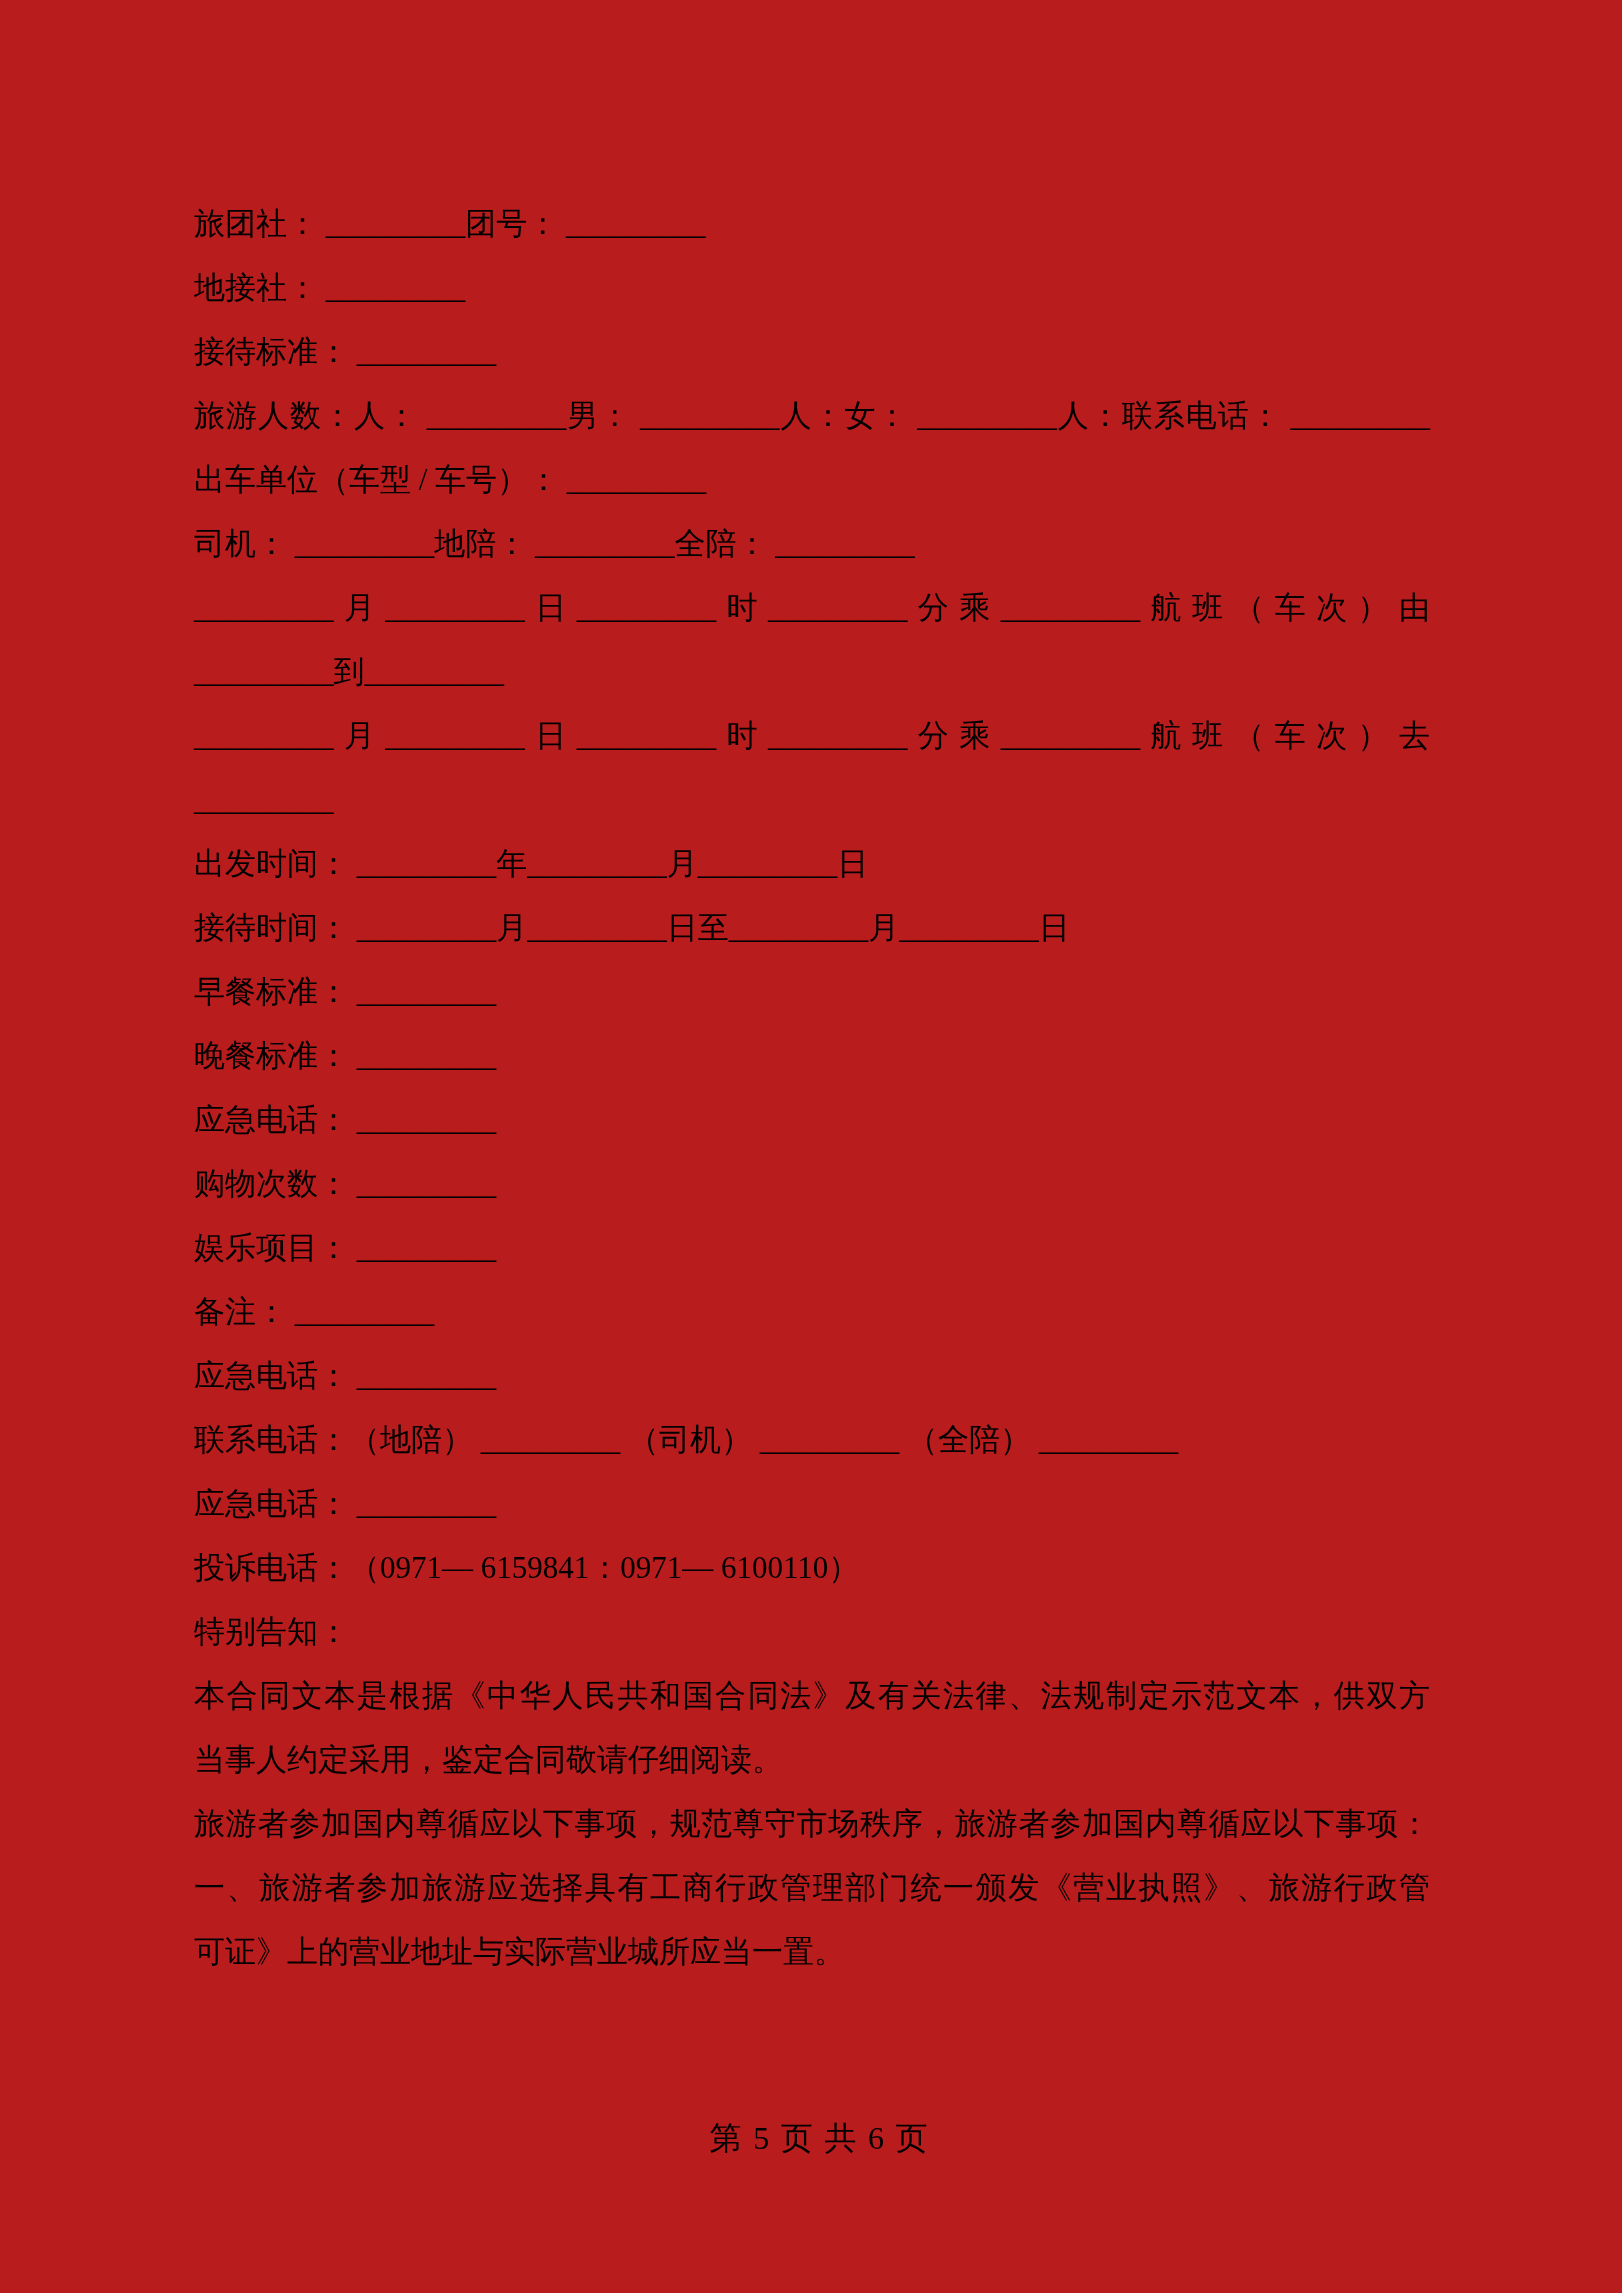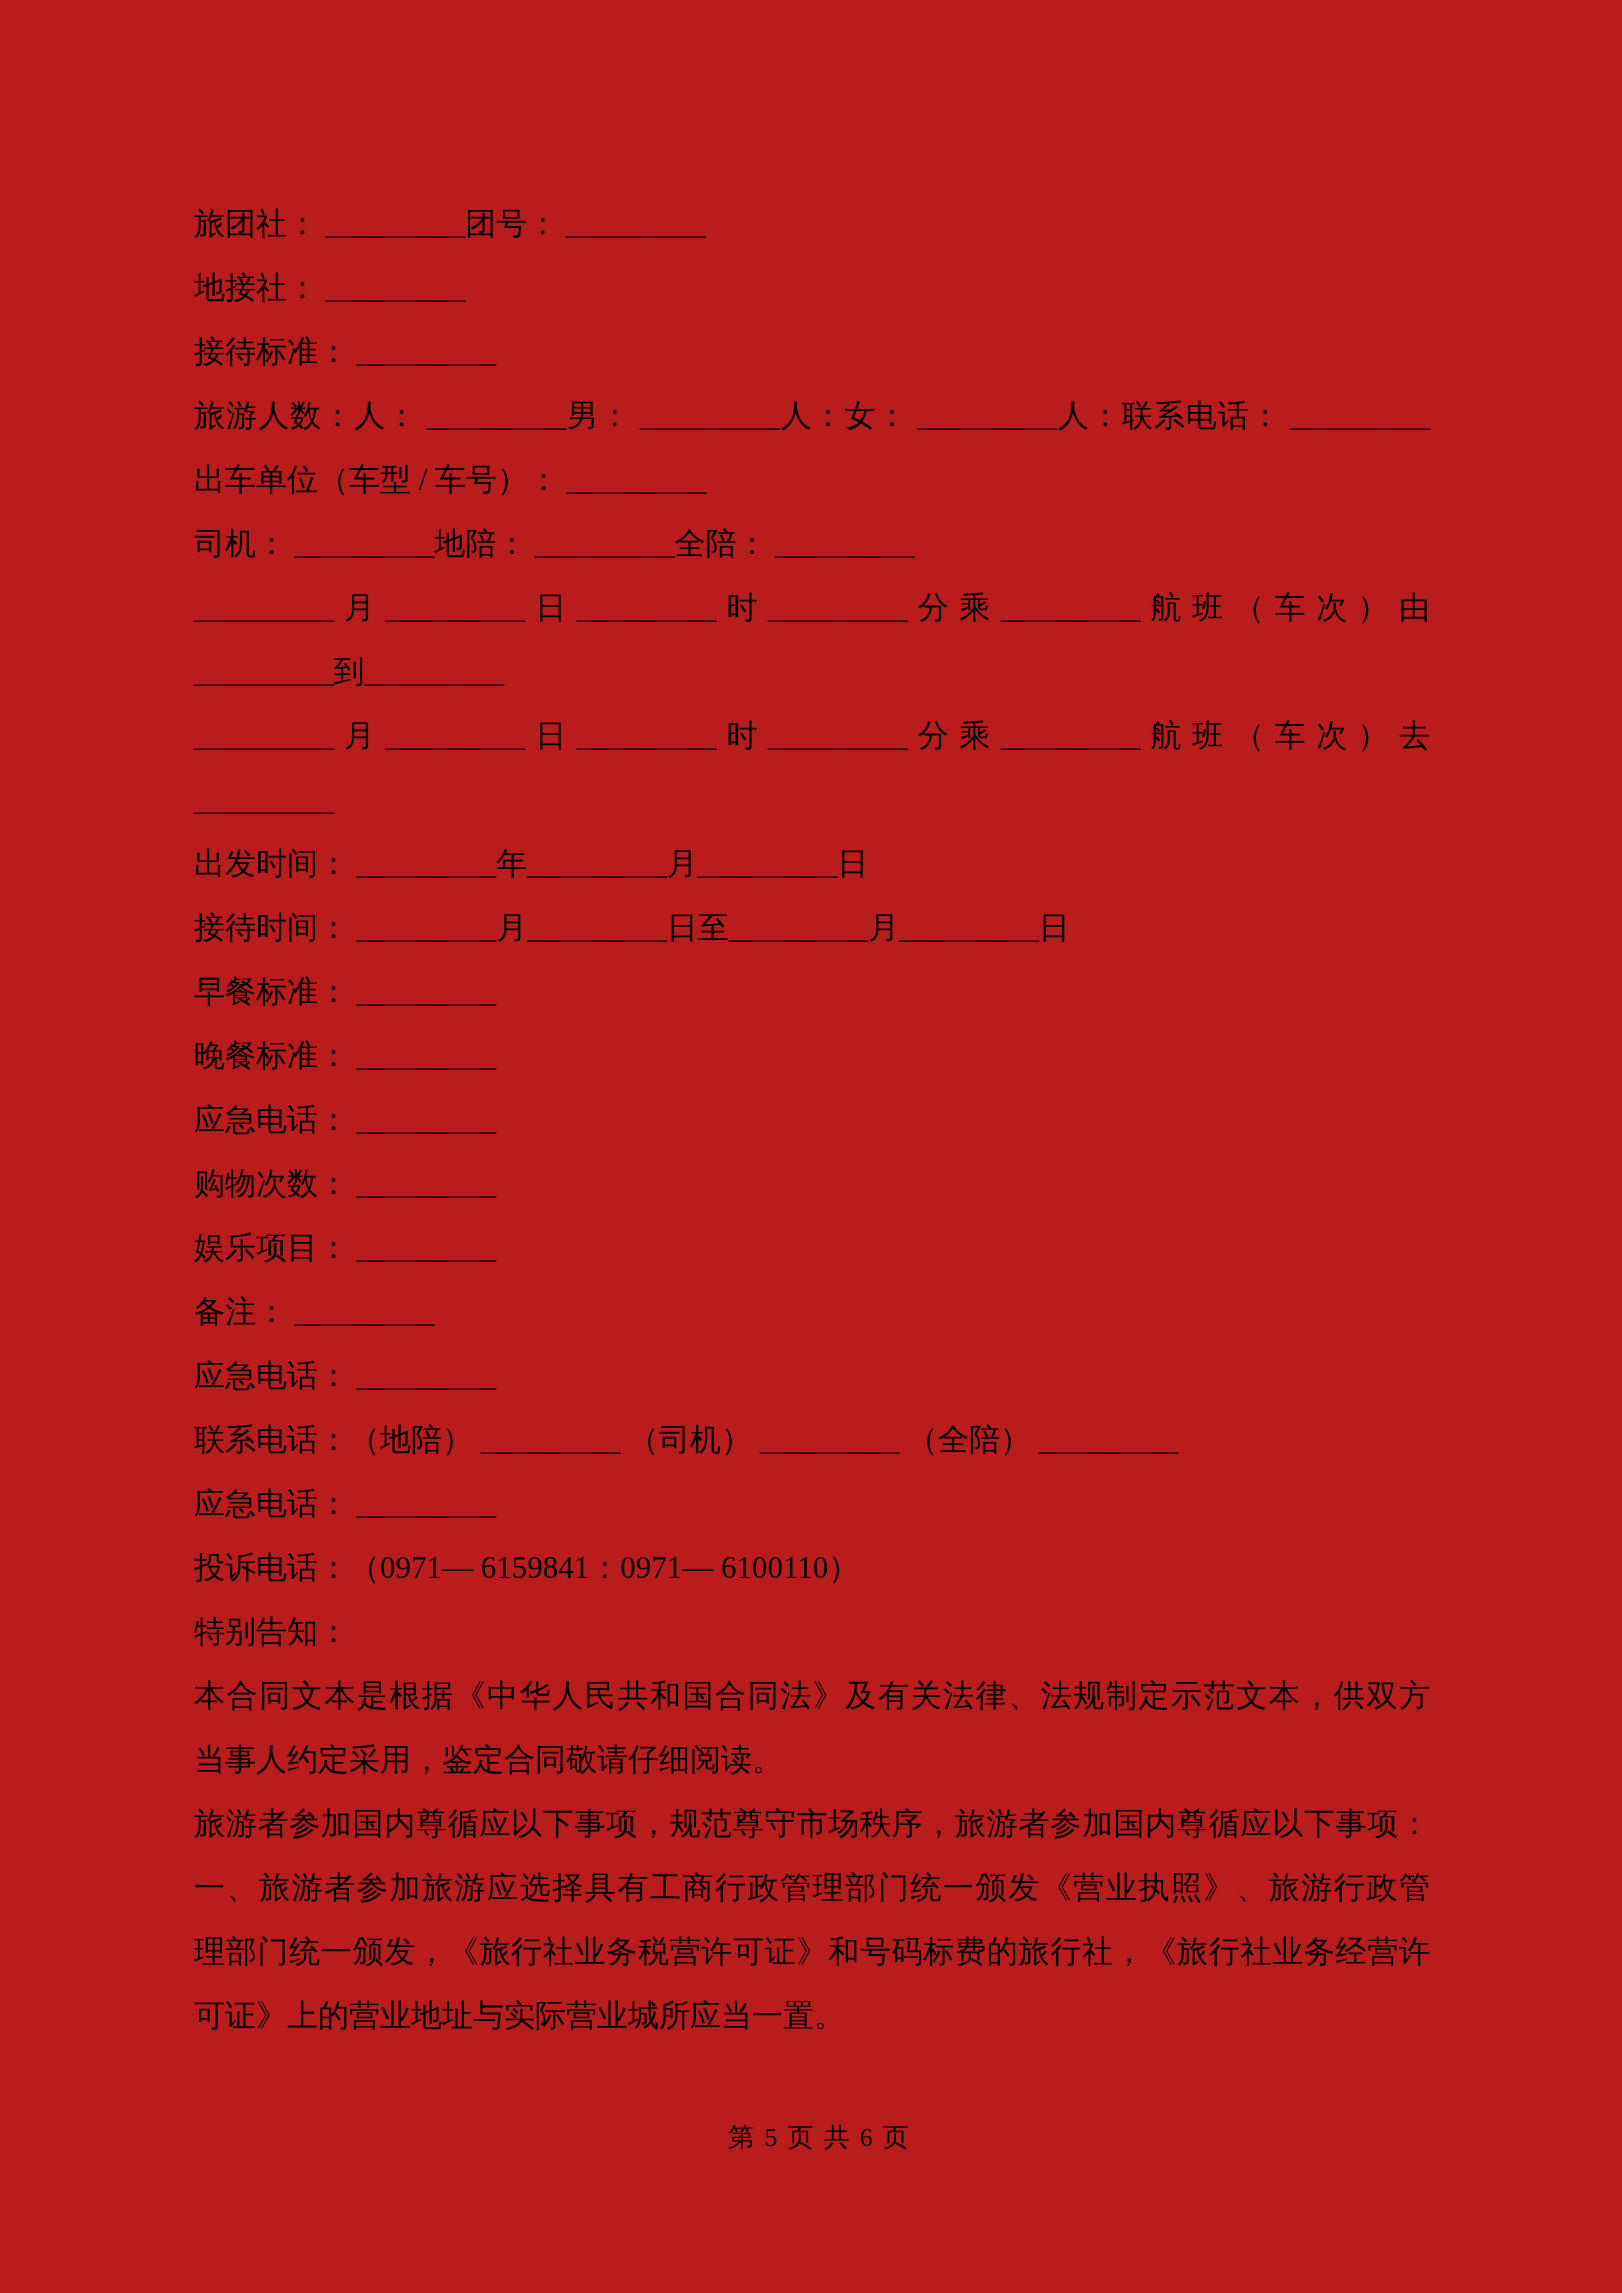--- a/index.html
+++ b/index.html
@@ -36,21 +36,21 @@
     text-align-last: justify;
   }
   .footer {
     position: absolute;
     left: 16px;
     right: 0;
     top: 2118px;
     height: 40px;
     line-height: 40px;
     text-align: center;
-    font-size: 26px;
+    font-size: 32px;
     letter-spacing: 1.8px;
     color: #000000;
   }
 </style>
 </head>
 <body>
 
 <div class="page">
   <main class="content">
     <p class="line">旅团社： _________团号： _________</p>
@@ -73,18 +73,17 @@
     <p class="line">备注： _________</p>
     <p class="line">应急电话： _________</p>
     <p class="line">联系电话：（地陪） _________ （司机） _________ （全陪） _________</p>
     <p class="line">应急电话： _________</p>
     <p class="line">投诉电话：（0971— 6159841：0971— 6100110）</p>
     <p class="line">特别告知：</p>
     <p class="line stretch">本合同文本是根据《中华人民共和国合同法》及有关法律、法规制定示范文本，供双方</p>
     <p class="line">当事人约定采用，鉴定合同敬请仔细阅读。</p>
     <p class="line stretch">旅游者参加国内尊循应以下事项，规范尊守市场秩序，旅游者参加国内尊循应以下事项：</p>
     <p class="line stretch">一、旅游者参加旅游应选择具有工商行政管理部门统一颁发《营业执照》、旅游行政管</p>
-    <p class="line stretch">理部门统一颁发，《旅行社业务税营许可证》和号码标费的旅行社，《旅行社业务经营许</p>
     <p class="line">可证》上的营业地址与实际营业城所应当一置。</p>
   </main>
   <div class="footer">第 5 页 共 6 页</div>
 </div>
 
 
 </body></html>

